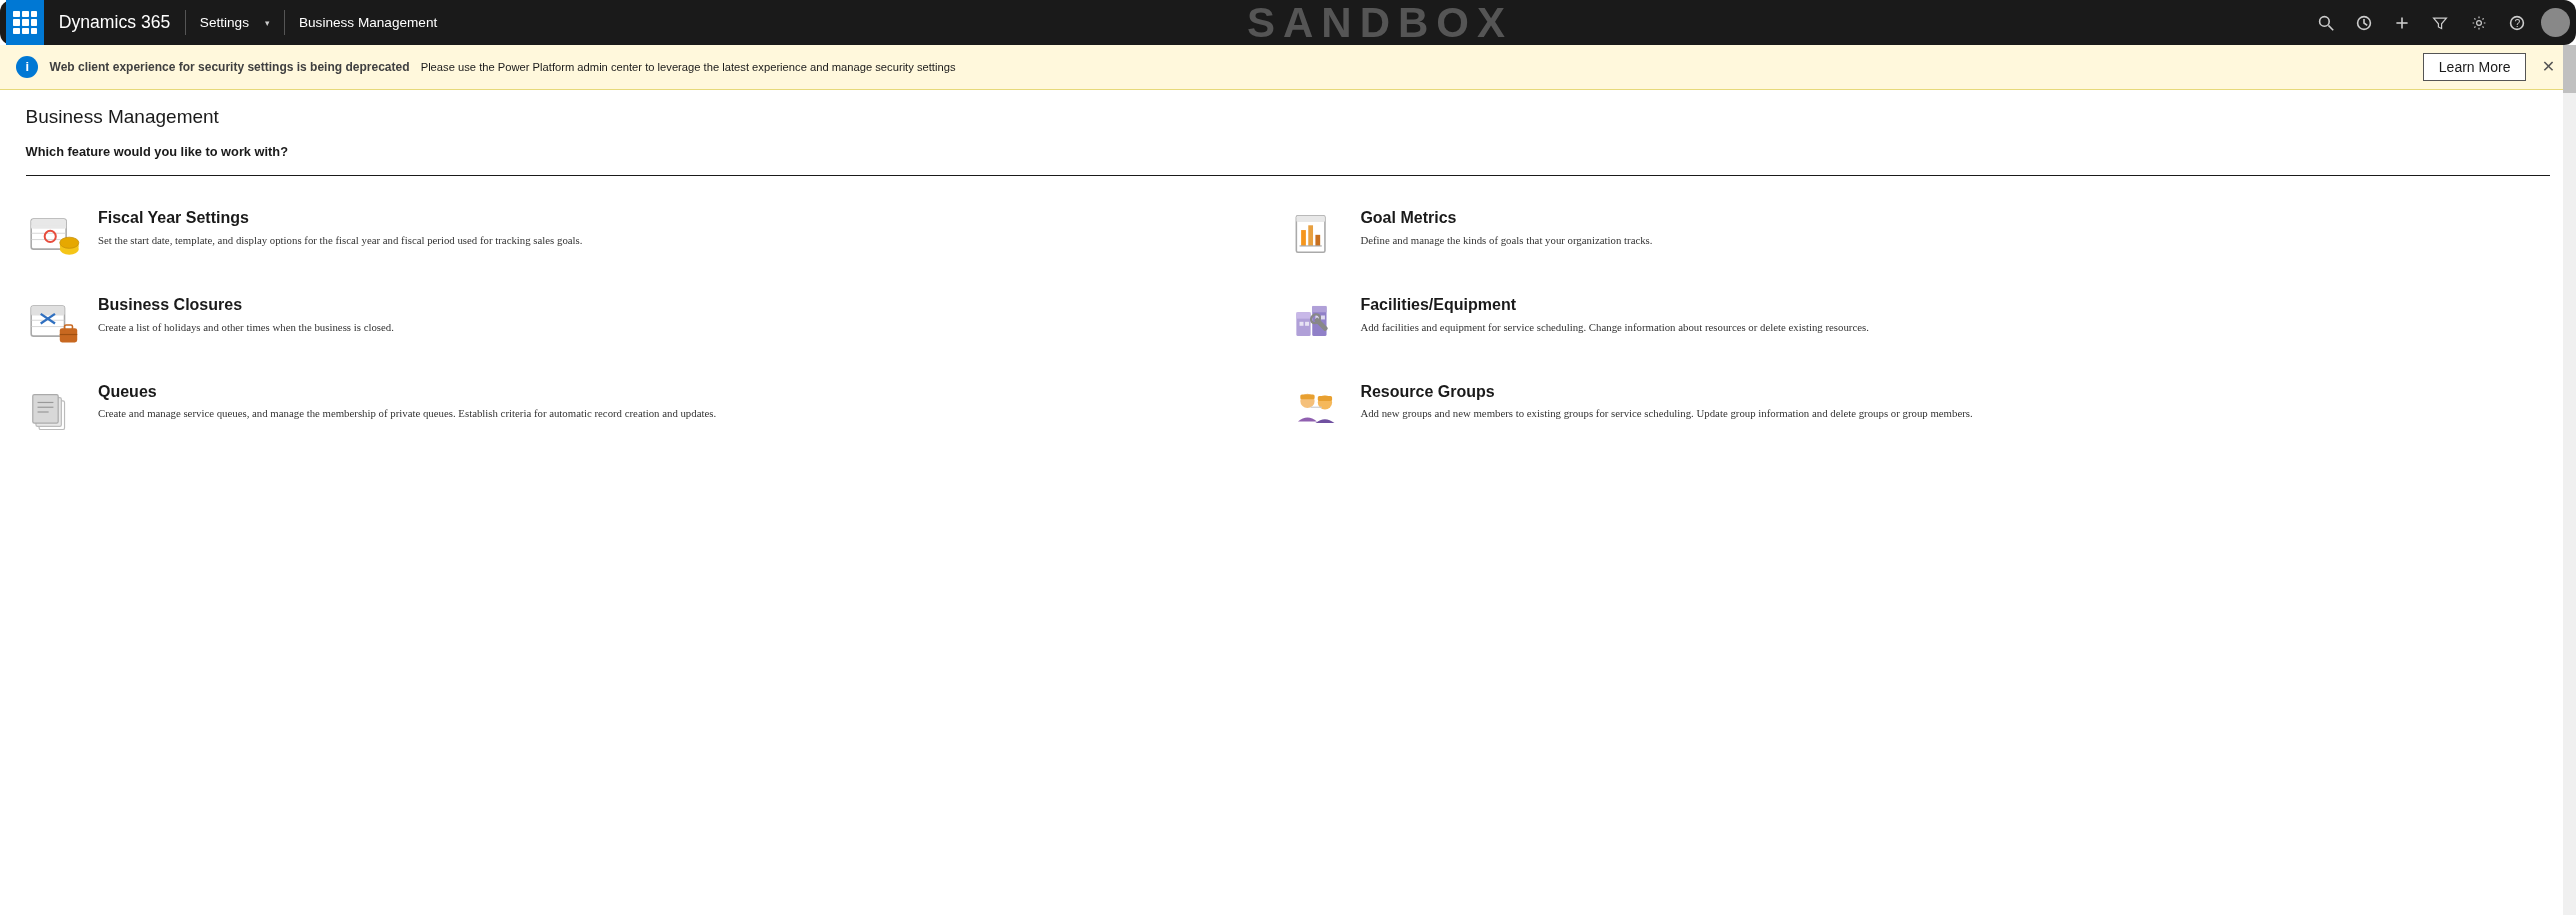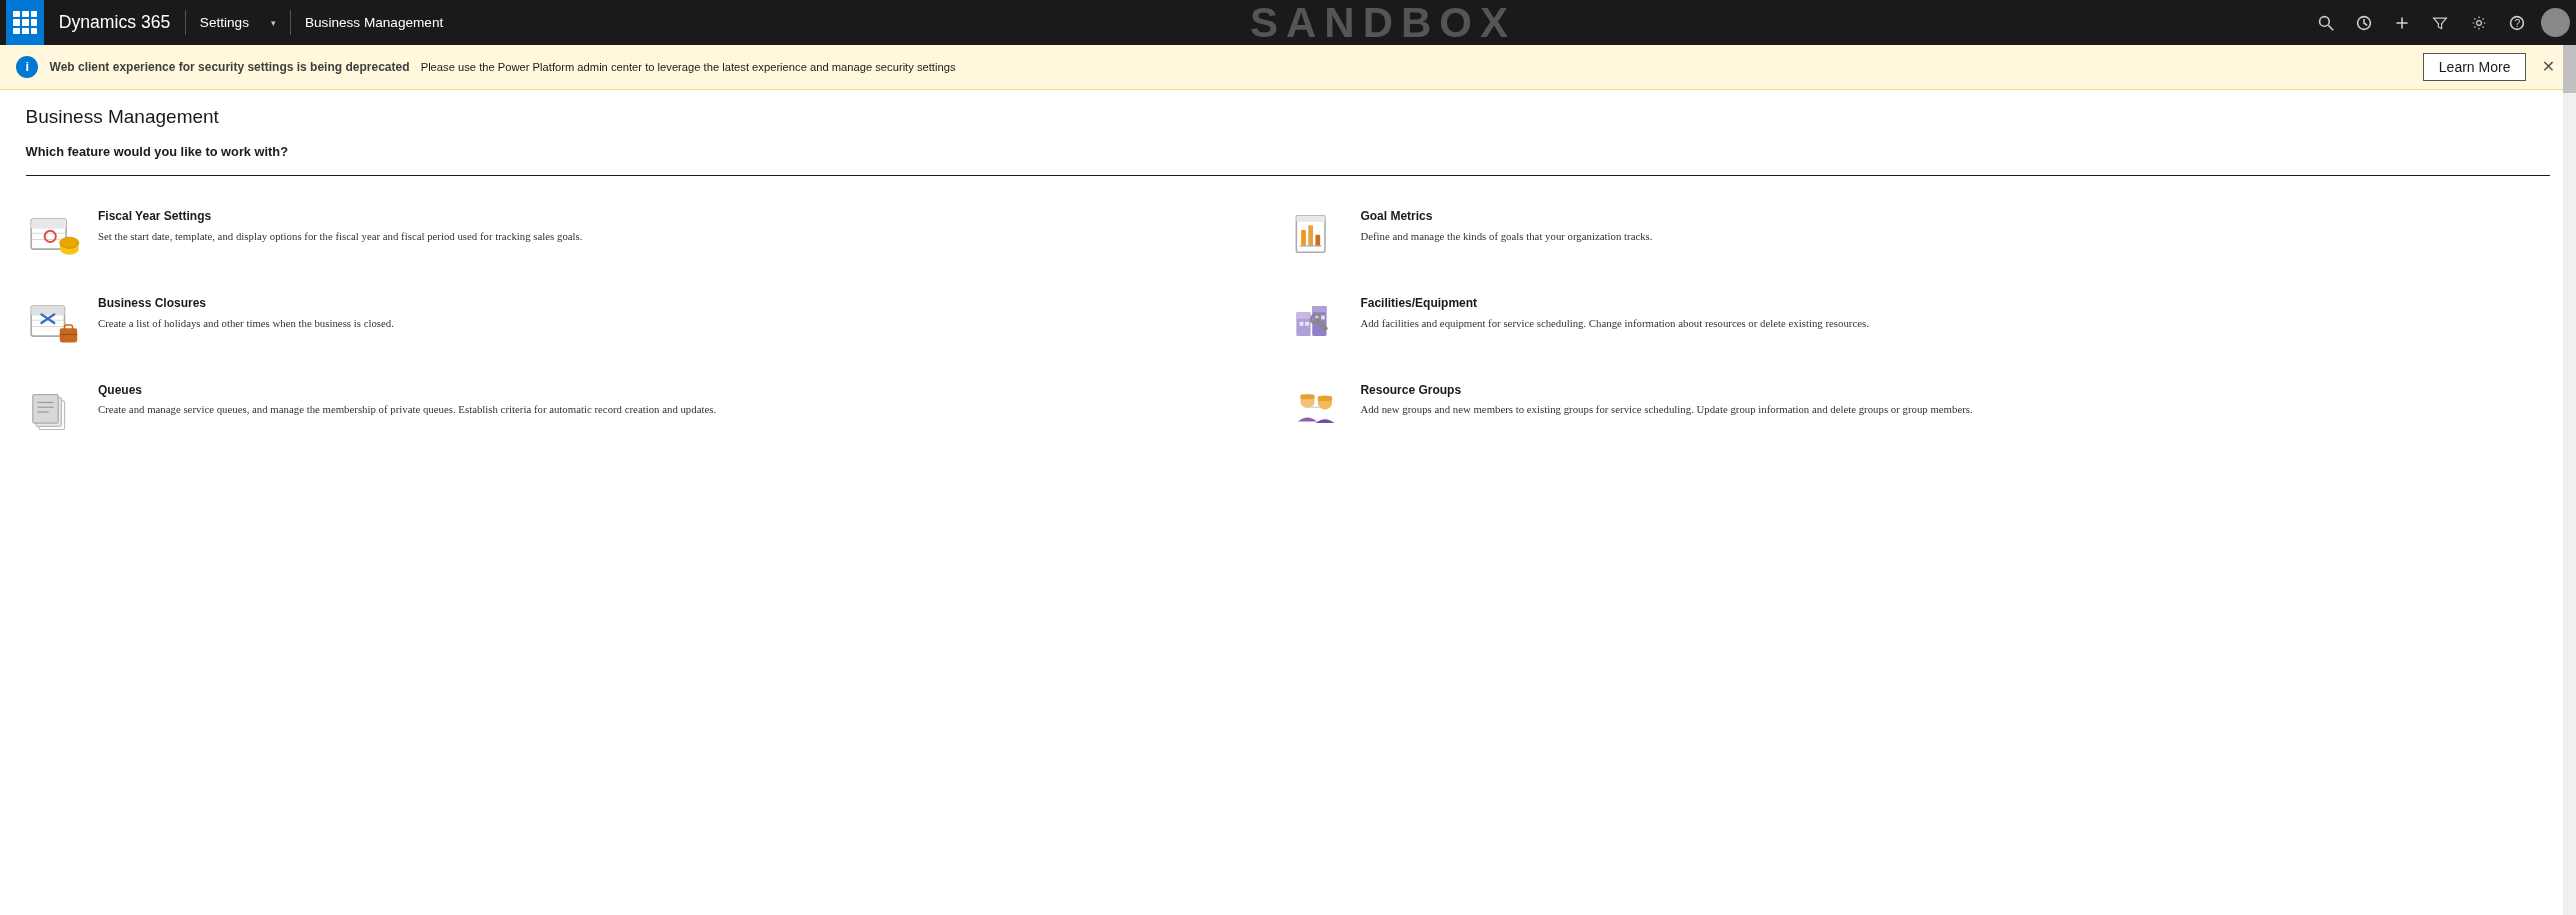--- a/index.html
+++ b/index.html
@@ -6,20 +6,21 @@
     body { font-family: 'Segoe UI', Arial, sans-serif; background: #fff; overflow-x: hidden; }
 
     
     .top-nav {
       display: flex;
       align-items: center;
       background: #1a1a1a;
       height: 45px;
       padding: 0 6.4px;
       gap: 0;
+      border-radius: 12px;
     }
     .nav-waffle {
       width: 38px;
       height: 45px;
       background: #0078d4;
       display: flex;
       align-items: center;
       justify-content: center;
       cursor: pointer;
       flex-shrink: 0;
@@ -46,21 +47,21 @@
     }
     .nav-divider {
       width: 0.8px;
       height: 25.6px;
       background: #555;
       flex-shrink: 0;
     }
     .nav-settings-btn {
       display: flex;
       align-items: center;
-      gap: 22px;
+      gap: 16px;
       color: #fff;
       font-size: 13.6px;
       font-weight: 300;
       padding: 0 14.4px;
       cursor: pointer;
       height: 45px;
       white-space: nowrap;
       flex-shrink: 0;
     }
     .nav-chevron {
@@ -205,21 +206,21 @@
       display: flex;
       align-items: center;
       justify-content: center;
     }
     .feature-icon-wrap svg {
       width: 54px;
       height: 54px;
     }
     .feature-text { flex: 1; }
     .feature-title {
-      font-size: 12px;
+      font-size: 16px;
       font-weight: 700;
       color: #1a1a1a;
       margin-bottom: 4.8px;
     }
     .feature-desc {
       font-size: 10.8px;
       color: #333;
       line-height: 1.5;
       font-family: Liberation Serif, serif;
     }

